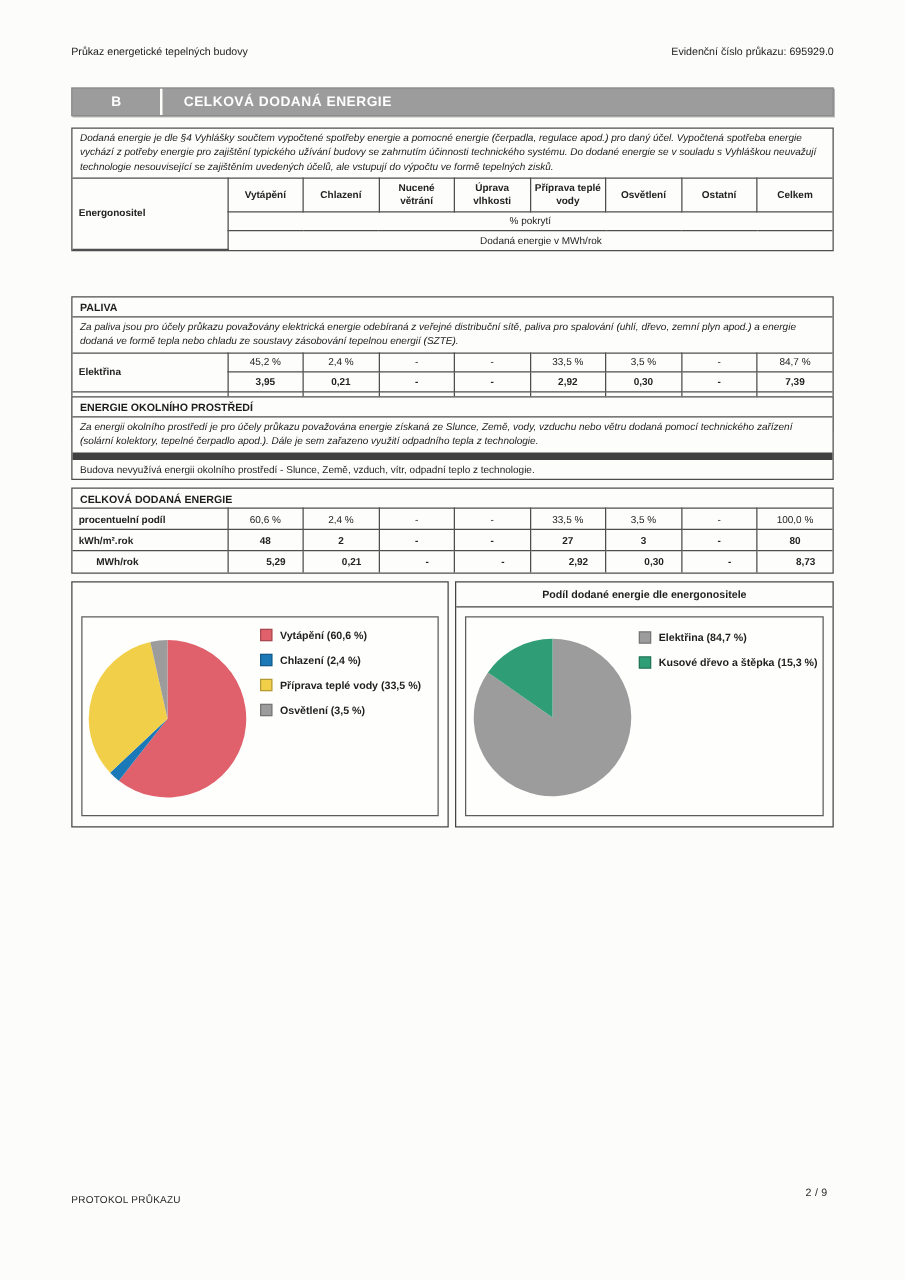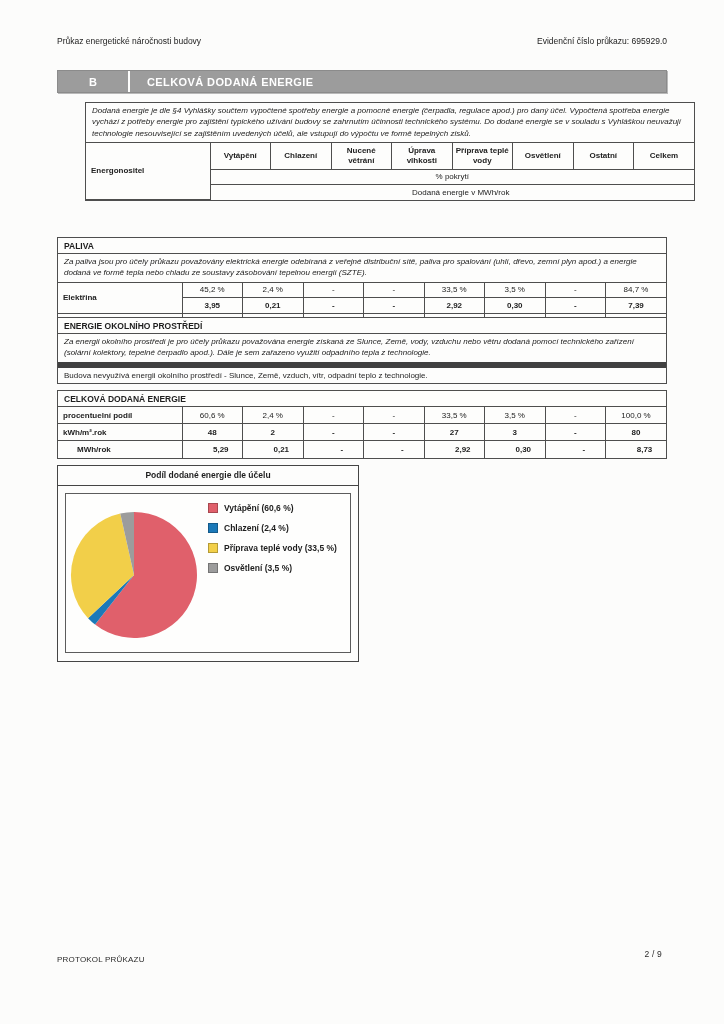--- a/index.html
+++ b/index.html
@@ -66,30 +66,30 @@
   .legend { position:absolute; }
   .legitem { display:flex; align-items:center; margin-bottom:10px; }
   .sw { width:10px; height:10px; margin-right:6px; border:1px solid rgba(0,0,0,0.25); flex:0 0 10px; }
   .leglab { font-size:8.5px; font-weight:bold; white-space:nowrap; }
 </style>
 </head>
 <body>
 
 <div class="page">
 
-  <div class="abs ph" style="left:57px; top:36px;">Průkaz energetické náročnosti budovy</div>
+  <div class="abs ph" style="left:57px; top:36px;">Průkaz energetické tepelných budovy</div>
   <div class="abs ph" style="right:57px; top:36px;">Evidenční číslo průkazu: 695929.0</div>
 
   <div class="abs secbar">
     <div class="bcell">B</div>
     <div class="bdiv"></div>
     <div class="btitle">CELKOVÁ DODANÁ ENERGIE</div>
   </div>
 
-  <div class="abs box" style="top:102px;margin-left:28px;">
+  <div class="abs box" style="top:102px;">
     <div class="itpar">Dodaná energie je dle §4 Vyhlášky součtem vypočtené spotřeby energie a pomocné energie (čerpadla, regulace apod.) pro daný účel. Vypočtená spotřeba energie vychází z potřeby energie pro zajištění typického užívání budovy se zahrnutím účinnosti technického systému. Do dodané energie se v souladu s Vyhláškou neuvažují technologie nesouvisející se zajištěním uvedených účelů, ale vstupují do výpočtu ve formě tepelných zisků.</div>
     <table>
       <colgroup>
           <col class="c0">
           <col>
           <col>
           <col>
           <col>
           <col>
           <col>
@@ -232,21 +232,20 @@
         <td>2,92</td>
         <td>0,30</td>
         <td>-</td>
         <td>8,73</td>
       </tr>
     </tbody>
       </table>
   </div>
 
   <div class="chartbox" style="left:57px; width:302px;">
-    <div class="ctitle">Podíl dodané energie dle účelu</div>
     <div class="plot">
       <svg width="130" height="130" viewBox="0 0 130 130" style="left:3px; top:16px;">
           <path d="M 65 65 L 65.00 2.00 A 63 63 0 1 1 26.07 114.54 Z" fill="#e0606b"></path>
           <path d="M 65 65 L 26.07 114.54 A 63 63 0 0 1 19.07 108.13 Z" fill="#1b79b8"></path>
           <path d="M 65 65 L 19.07 108.13 A 63 63 0 0 1 51.26 3.52 Z" fill="#f2cf49"></path>
           <path d="M 65 65 L 51.26 3.52 A 63 63 0 0 1 65.00 2.00 Z" fill="#9c9c9c"></path>
         </svg>
       <div class="legend" style="left:142px; top:9px;">
           <div class="legitem">
             <span class="sw" style="background: rgb(224, 96, 107);"></span>
@@ -261,17 +260,36 @@
             <span class="leglab">Příprava teplé vody (33,5 %)</span>
           </div>
           <div class="legitem">
             <span class="sw" style="background: rgb(156, 156, 156);"></span>
             <span class="leglab">Osvětlení (3,5 %)</span>
           </div>
         </div>
     </div>
   </div>
 
+  <div class="chartbox" style="left:364px; width:303px;">
+    <div class="ctitle">Podíl dodané energie dle energonositele</div>
+    <div class="plot">
+      <svg width="130" height="130" viewBox="0 0 130 130" style="left:4px; top:15px;">
+          <path d="M 65 65 L 65.00 2.00 A 63 63 0 1 1 13.34 28.94 Z" fill="#9c9c9c"></path>
+          <path d="M 65 65 L 13.34 28.94 A 63 63 0 0 1 65.00 2.00 Z" fill="#2f9d76"></path>
+        </svg>
+      <div class="legend" style="left:138px; top:11px;">
+          <div class="legitem">
+            <span class="sw" style="background: rgb(156, 156, 156);"></span>
+            <span class="leglab">Elektřina (84,7 %)</span>
+          </div>
+          <div class="legitem">
+            <span class="sw" style="background: rgb(47, 157, 118);"></span>
+            <span class="leglab">Kusové dřevo a štěpka (15,3 %)</span>
+          </div>
+        </div>
+    </div>
+  </div>
 
   <div class="abs pf" style="left:57px; top:955px;">PROTOKOL PRŮKAZU</div>
   <div class="abs pf" style="right:62px; top:949px; font-size:8.5px;">2 / 9</div>
 
 </div>
 
 </body></html>

